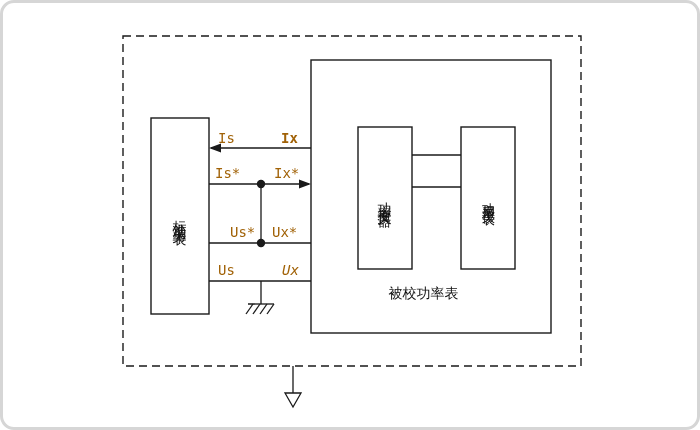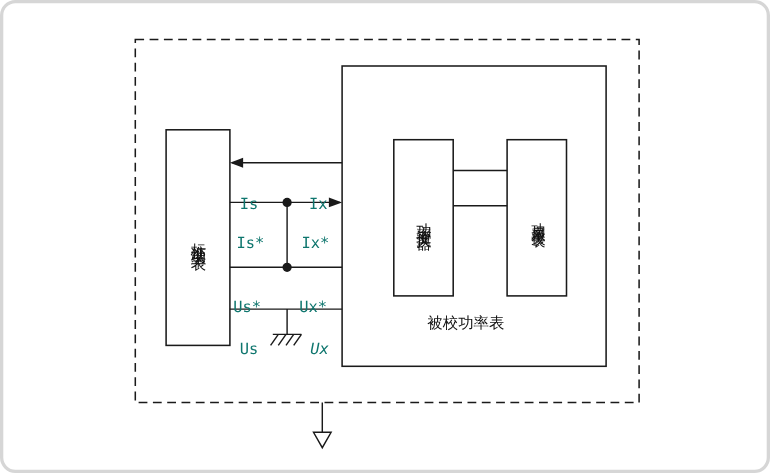--- a/index.html
+++ b/index.html
@@ -40,25 +40,24 @@
   .hlabel {
     position: absolute;
     font-size: 14px;
     color: #111111;
     text-align: center;
     font-family: "DejaVu Sans", sans-serif;
   }
   .wire-label {
     position: absolute;
     font-size: 14px;
-    color: #0f766e;
+    color: #a16207;
     font-family: "DejaVu Sans Mono", monospace;
     line-height: 16px;
     white-space: nowrap;
-    margin-top: 48px;
   }
 </style>
 </head>
 <body>
 
 <div class="stage">
 
   <svg class="wires-svg" viewBox="0 0 700 430" xmlns="http://www.w3.org/2000/svg">
 
     <rect x="120" y="33" width="458" height="330" fill="none" stroke="#1a1a1a" stroke-width="1.4" stroke-dasharray="8 5"></rect>
@@ -103,24 +102,24 @@
 
   <div class="vlabel" style="left:148px; top:115px; width:58px; height:196px;">标准功率表</div>
 
   <div class="vlabel" style="left:355px; top:124px; width:54px; height:142px;">功率变换器</div>
 
   <div class="vlabel" style="left:458px; top:124px; width:54px; height:142px; font-size:13px; letter-spacing:2px;">功率显示仪表</div>
 
   <div class="hlabel" style="left:308px; top:282px; width:225px;font-family:Liberation Serif, serif;">被校功率表</div>
 
   <div class="wire-label" style="left:215px; top:127px;">Is</div>
-  <div class="wire-label" style="left:278px; top:127px;">Ix</div>
+  <div class="wire-label" style="left:278px; top:127px;font-weight:bold;">Ix</div>
 
   <div class="wire-label" style="left:212px; top:162px;">Is*</div>
   <div class="wire-label" style="left:271px; top:162px;text-align:center;">Ix*</div>
 
-  <div class="wire-label" style="left:209px; top:221px;">Us*</div>
+  <div class="wire-label" style="left:227px; top:221px;">Us*</div>
   <div class="wire-label" style="left:269px; top:221px;">Ux*</div>
 
   <div class="wire-label" style="left:215px; top:259px;">Us</div>
   <div class="wire-label" style="left:279px; top:259px;font-style:italic;">Ux</div>
 
 </div>
 
 </body></html>

